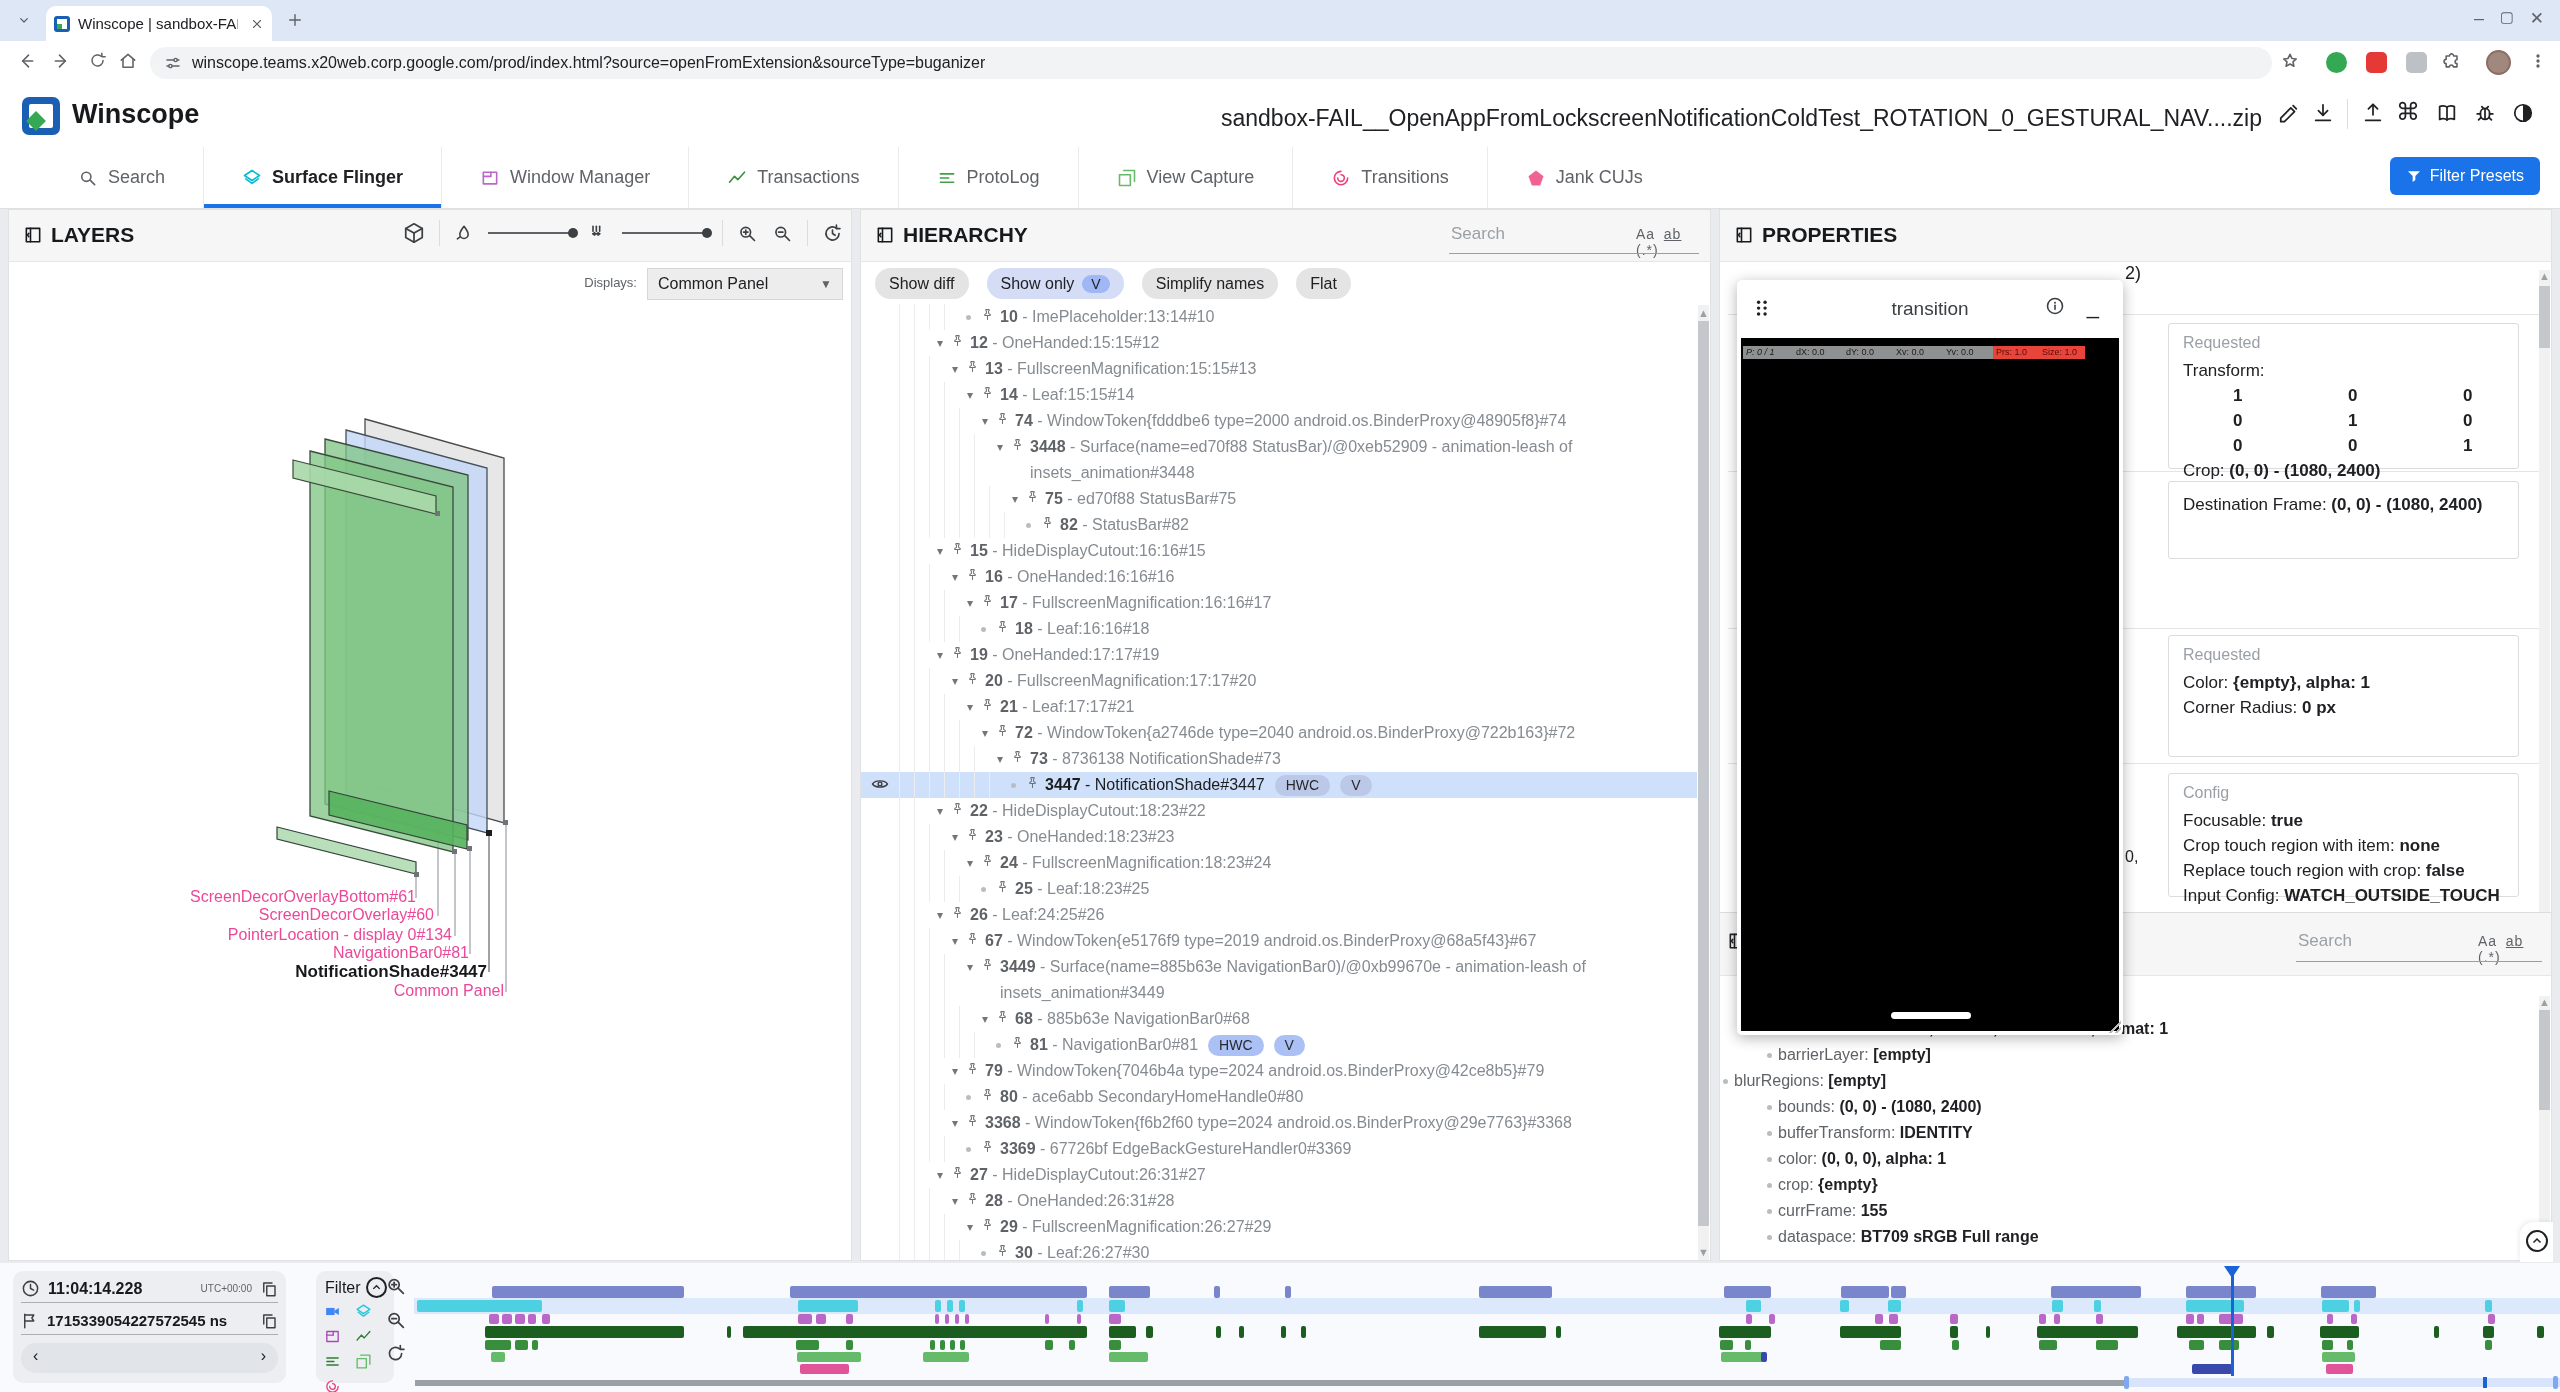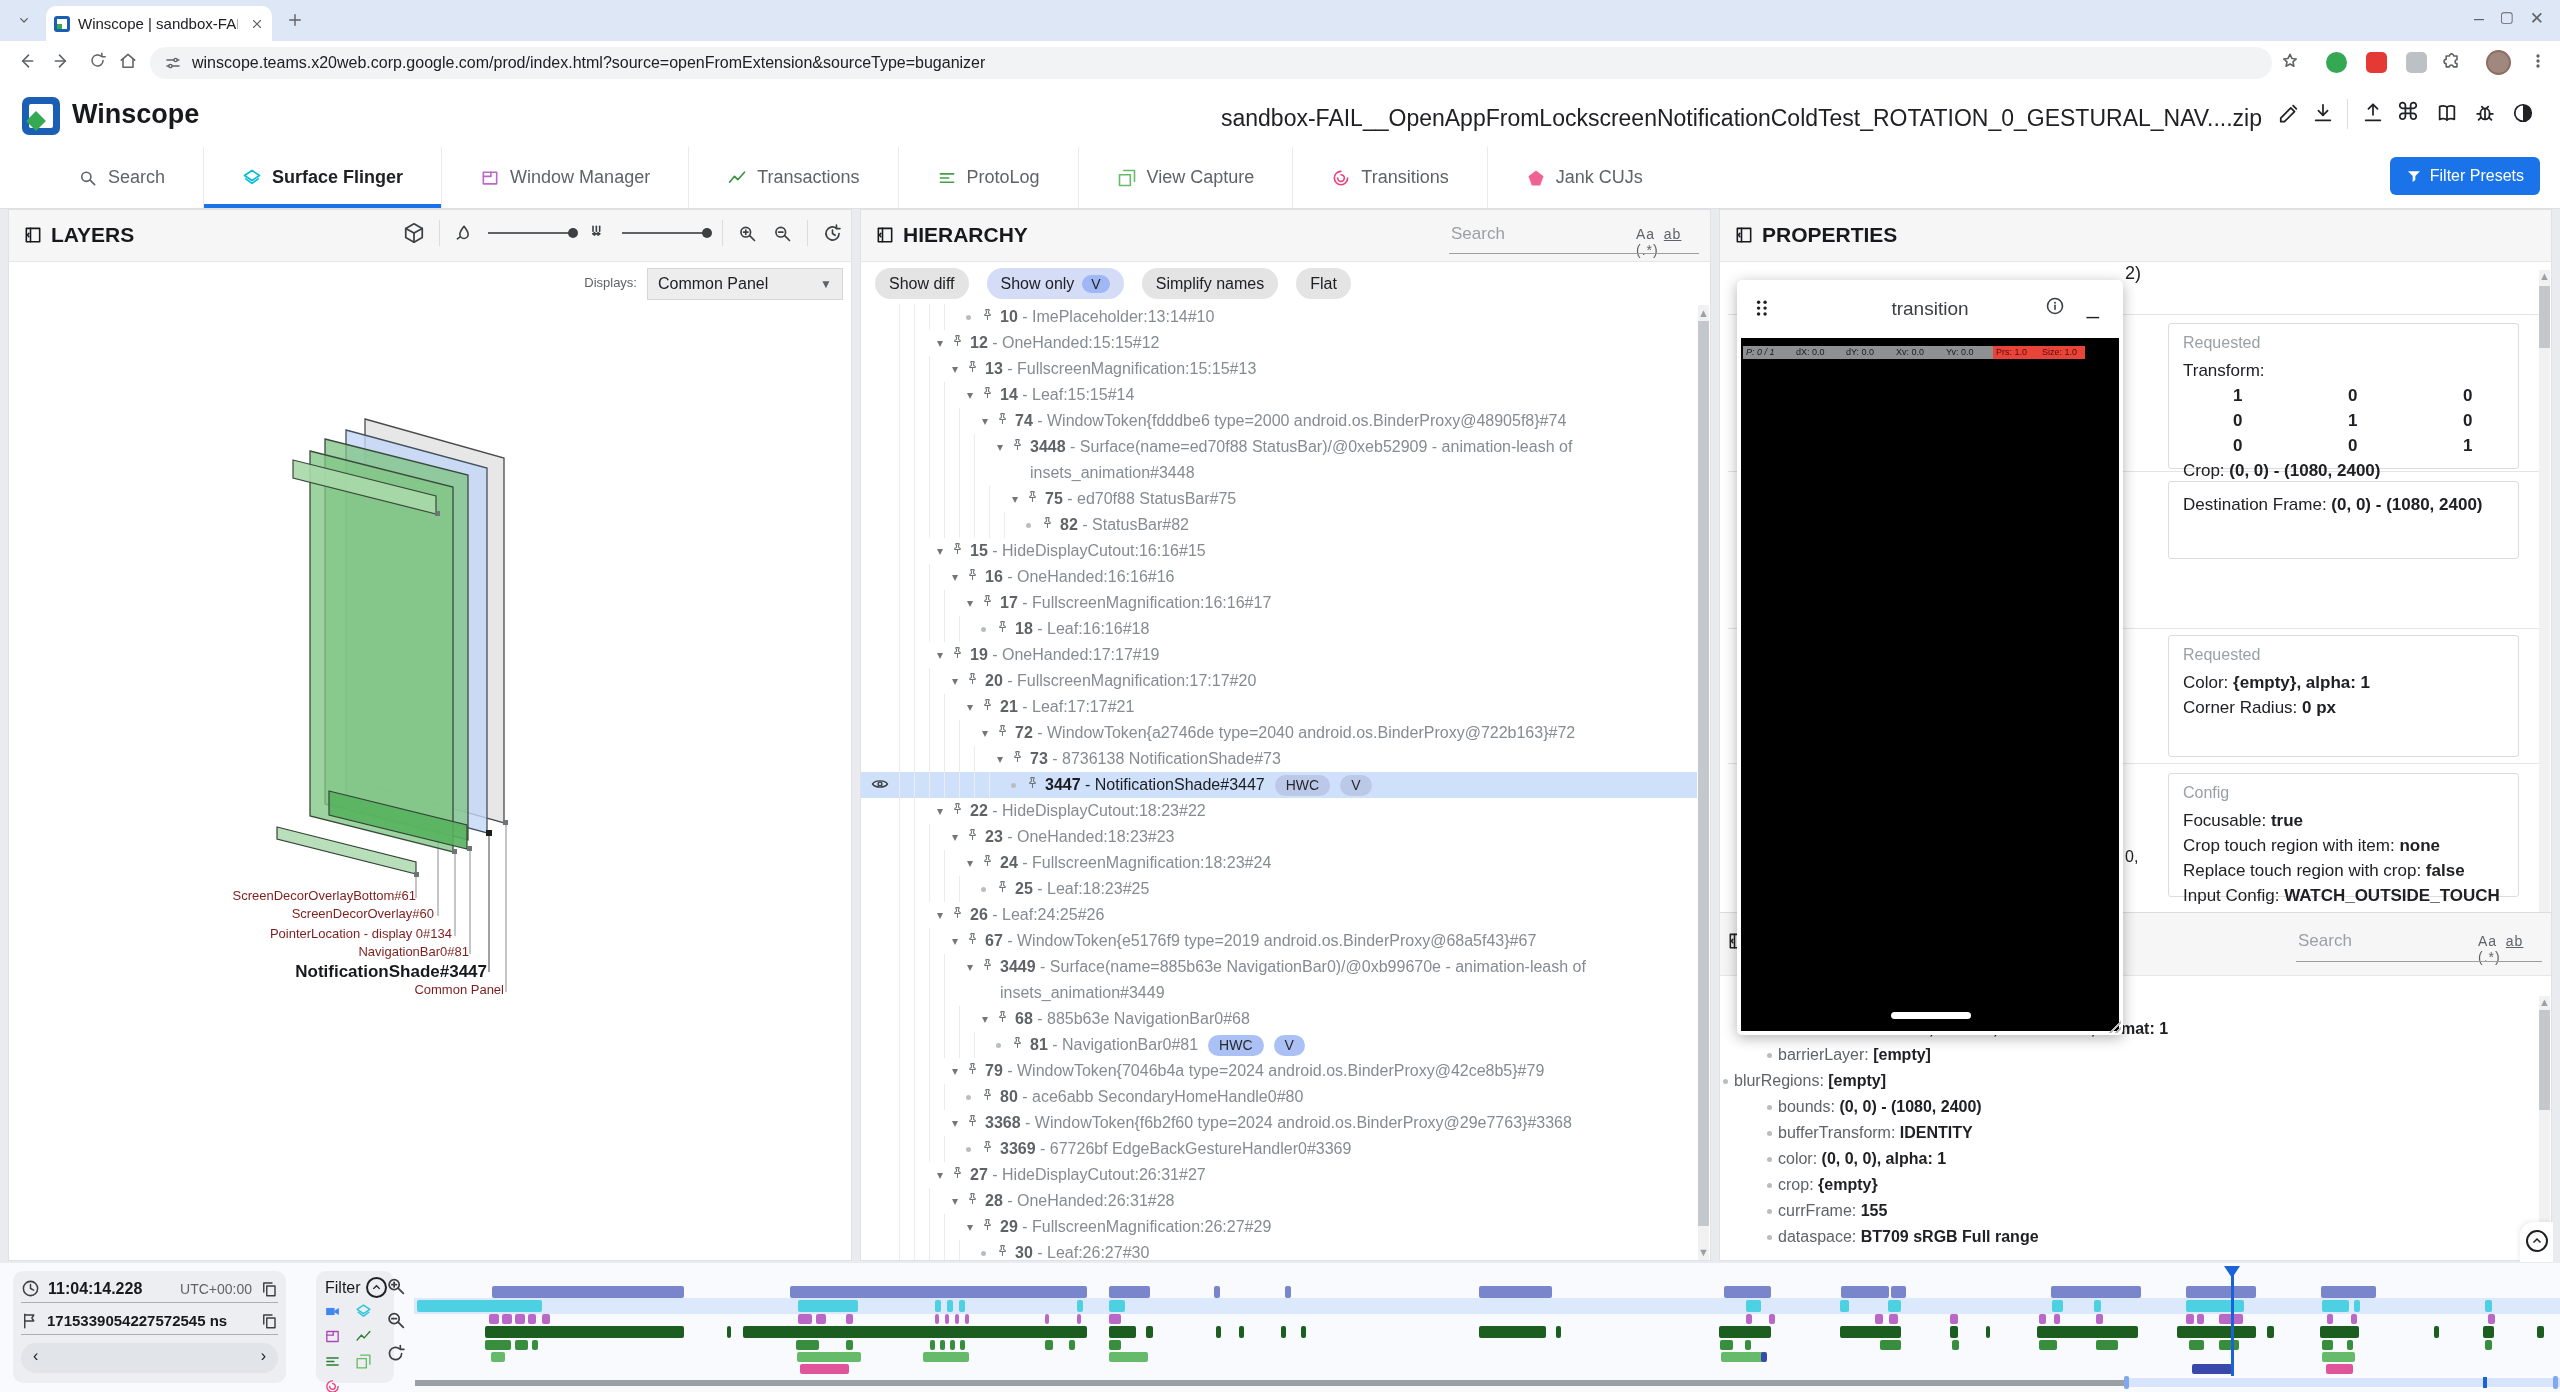--- a/index.html
+++ b/index.html
@@ -63,21 +63,21 @@
   #layers-controls { position:absolute; left:0; top:52px; right:0; height:44px; background:#fff; }
   #displays-select { position:absolute; right:8px; top:6px; width:196px; height:32px; background:#EDEDED;
                      border:1px solid #D7D7D7; font-size:16px; color:#202124; display:flex; align-items:center;
                      padding:0 10px; justify-content:space-between; }
   #displays-label { position:absolute; right:214px; top:13px; font-size:13px; color:#5F6368; }
   #layers-toolbar { position:absolute; right:8px; top:10px; display:flex; align-items:center; gap:14px; color:#3C4043; }
   .slider { width:86px; height:2px; background:#5F6368; position:relative; }
   .slider i { position:absolute; right:-4px; top:-4px; width:10px; height:10px; border-radius:50%; background:#3C4043; }
   .vdiv { width:1px; height:26px; background:#DADCE0; }
   #layers-canvas { position:absolute; left:0; top:96px; width:842px; height:954px; background:#fff; }
-  .layer-label { position:absolute; font-size:13px; color:#7f1d1d; white-space:nowrap; }
+  .layer-label { position:absolute; font-size:16px; color:#ec4899; white-space:nowrap; }
   .layer-label.sel { color:#17191C; font-weight:bold; font-size:17px; }
 
   
   #h-search, #p-search { position:absolute; font-size:17px; color:#9AA0A6; }
   .search-underline { position:absolute; height:1px; background:#9E9E9E; }
   .search-ops { position:absolute; font-size:14px; color:#5F6368; letter-spacing:1px; }
   #h-chips { position:absolute; left:14px; top:58px; display:flex; gap:18px; }
   #l-chips { position:absolute; left:12px; top:58px; display:flex; gap:14px; }
   #tree { position:absolute; left:0; top:94px; width:836px; height:956px; overflow:hidden; }
   .h-row { position:relative; display:flex; align-items:flex-start; min-height:26px; line-height:26px;
@@ -140,21 +140,21 @@
                border-top-left-radius:14px; z-index:60; box-shadow:-2px -2px 4px rgba(0,0,0,.06); }
   #fab { position:absolute; left:6px; top:8px; width:22px; height:22px; border:2px solid #202124; border-radius:50%;
          display:flex; align-items:center; justify-content:center; color:#202124; }
 
   
   #bottombar { position:absolute; left:0; top:1263px; width:2560px; height:129px; background:#F8FAFD; }
   #tl-leftcard { position:absolute; left:13px; top:8px; width:273px; height:112px; background:#ECEEF1; border-radius:10px; }
   .tl-row { position:absolute; left:8px; right:8px; height:28px; border-bottom:1px solid #ABAFB5;
             display:flex; align-items:center; gap:8px; font-size:16px; }
   .tl-time { font-weight:bold; color:#17191C; }
-  .tl-tz { color:#5F6368; font-size:14px; margin-left:auto; }
+  .tl-tz { color:#5F6368; font-size:10px; margin-left:auto; }
   #tl-pill { position:absolute; left:8px; top:72px; width:257px; height:30px; background:#E1E4E8; border-radius:16px; }
   #tl-pill .pl { position:absolute; left:12px; top:4px; color:#202124; }
   #tl-pill .pr { position:absolute; right:12px; top:4px; color:#202124; }
   #tl-filtercard { position:absolute; left:316px; top:8px; width:78px; height:112px; background:#ECEEF1; border-radius:10px; }
   #tl-filter-label { position:absolute; left:9px; top:8px; font-size:16px; color:#17191C; }
   #tl-filter-collapse { position:absolute; left:50px; top:6px; width:21px; height:21px; border:2px solid #202124;
                         border-radius:50%; display:flex; align-items:center; justify-content:center; color:#202124; }
   #tl-zoomcol { position:absolute; left:385px; top:12px; width:26px; color:#3C4043; }
   #timeline { position:absolute; left:414px; top:3px; width:2146px; height:126px; }
   .tl-band { position:absolute; left:0; width:2146px; background:#DCE8FB; }

